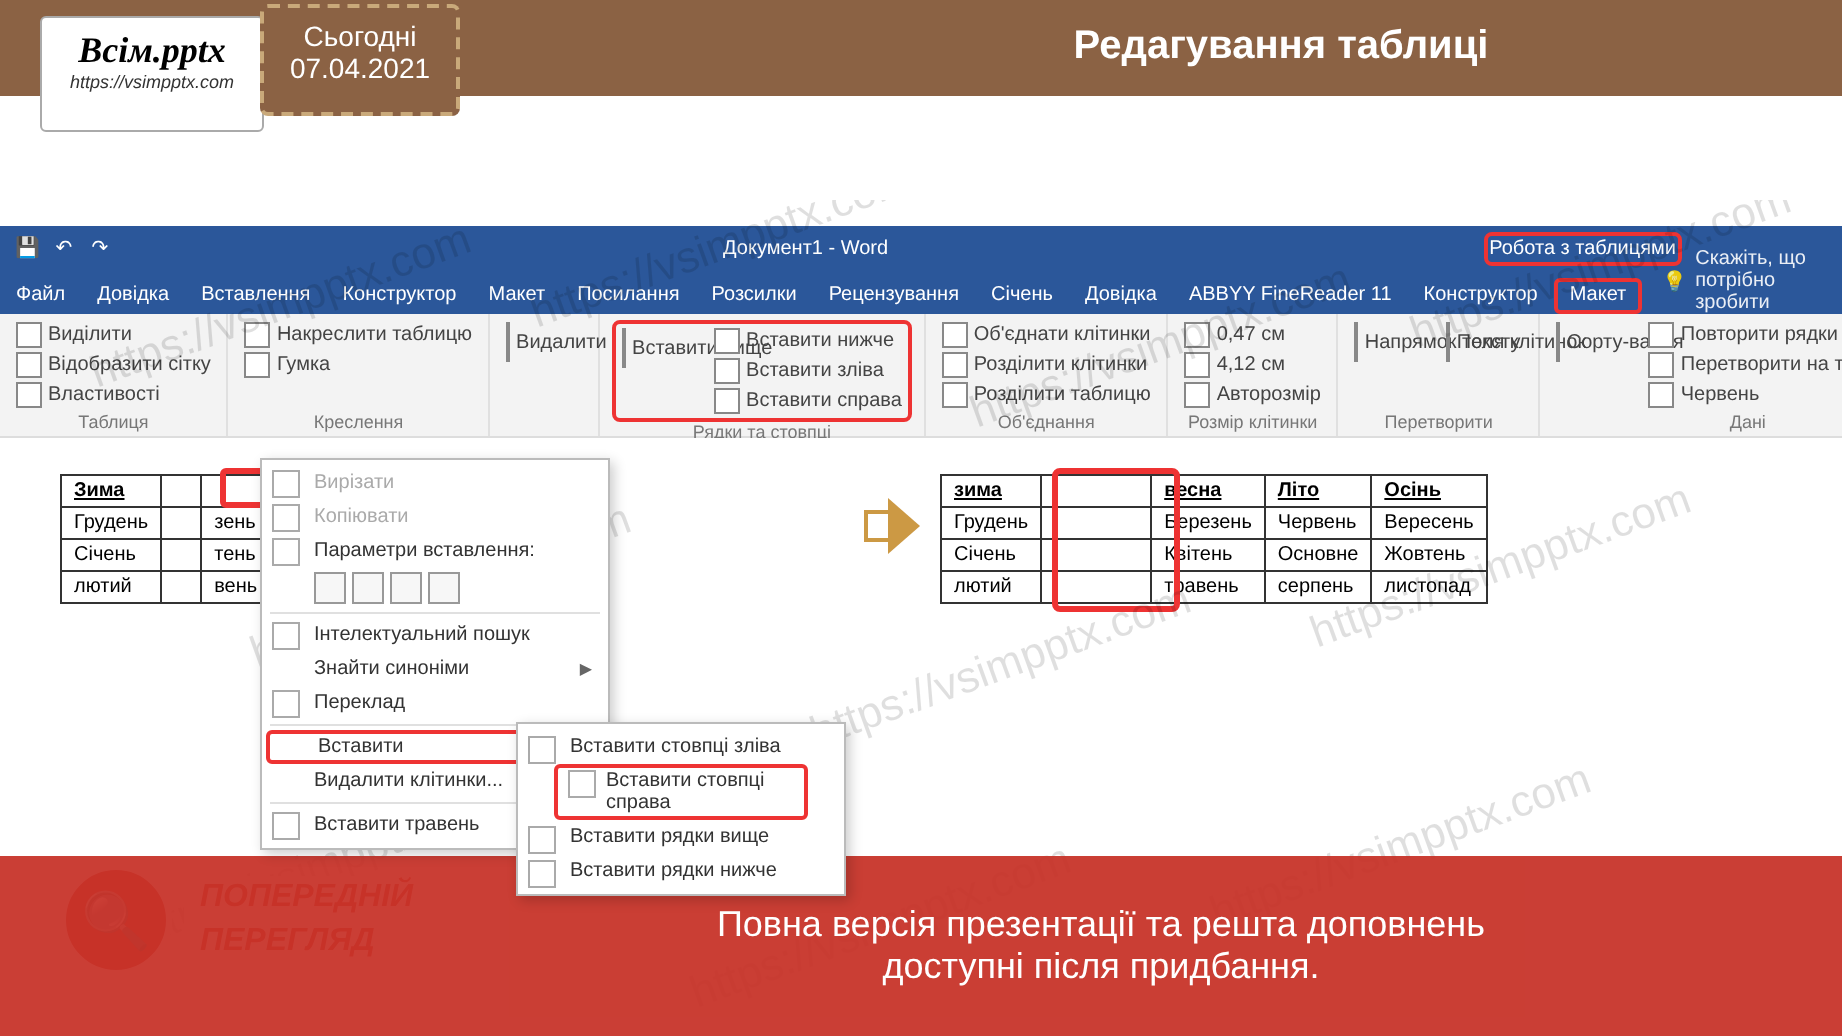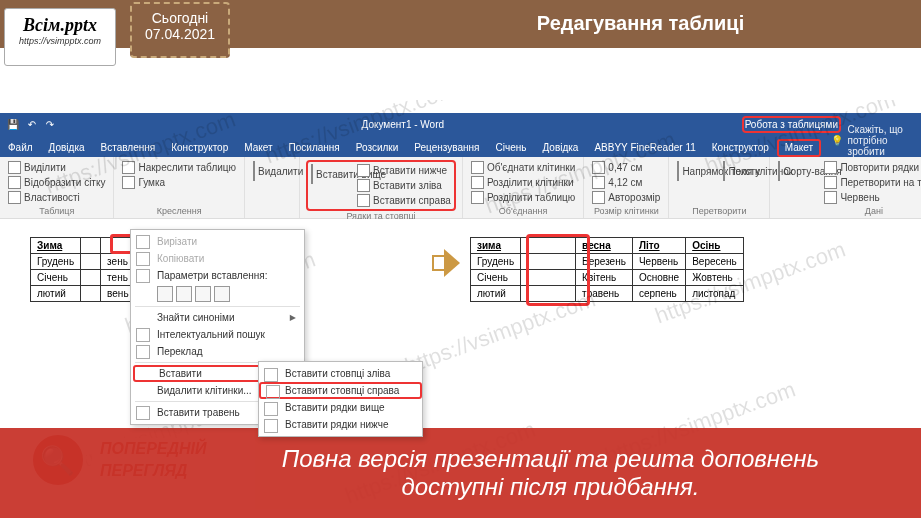--- a/index.html
+++ b/index.html
@@ -1,21 +1,21 @@
 <!DOCTYPE html>
 <html><head>
 <meta charset="utf-8">
 <style>
 * { margin: 0; padding: 0; box-sizing: border-box; font-family: "Segoe UI", Arial, sans-serif; }
 body { width: 921px; height: 518px; background: #fff; position: relative; overflow: hidden; }
 
 
 .slide-head { position: absolute; top: 0; left: 0; right: 0; height: 78px; background: #8b6244; }
 .slide-head .white-strip { position: absolute; top: 48px; left: 0; right: 0; height: 30px; background: #fff; }
-.logo { position: absolute; left: 4px; top: 8px; width: 112px; height: 58px; background: #fff; border: 1px solid #aaa; border-radius: 3px; font-style: italic; text-align: center; padding-top: 6px; }
+.logo { position: absolute; left: 20px; top: 8px; width: 112px; height: 58px; background: #fff; border: 1px solid #aaa; border-radius: 3px; font-style: italic; text-align: center; padding-top: 6px; }
 .logo .l1 { font-size: 18px; font-weight: bold; font-family: Georgia, serif; }
 .logo .l2 { font-size: 9px; color: #333; }
 .date-badge { position: absolute; left: 130px; top: 2px; width: 100px; height: 56px; background: #8b6244; border: 2px dashed #c9a97a; border-radius: 4px; color: #fff; text-align: center; padding-top: 6px; font-size: 14px; }
 .slide-title { position: absolute; left: 380px; right: 20px; top: 12px; color: #fff; font-size: 20px; font-weight: bold; text-align: center; }
 
 
 .word { position: absolute; top: 113px; left: 0; right: 0; height: 300px; }
 .titlebar { background: #2b579a; color: #fff; height: 22px; display: flex; align-items: center; font-size: 10px; }
 .qat { display: flex; gap: 6px; padding: 0 8px; }
 .qat span { width: 12px; height: 12px; display: inline-flex; align-items: center; justify-content: center; font-size: 10px; }
@@ -54,40 +54,40 @@
 .ctx .mi.dis { color: #aaa; text-align: right; }
 .ctx .mi .arr { font-size: 8px; color: #666; }
 .ctx .sep { height: 1px; background: #e0e0e0; margin: 2px 4px; }
 .ctx .mi.hl { border: 2px solid #e33; border-radius: 3px; margin: 0 2px; padding: 1px 6px 1px 24px; }
 .ctx .paste-opts { padding: 2px 8px 2px 26px; display: flex; gap: 3px; }
 .ctx .paste-opts span { width: 16px; height: 16px; border: 1px solid #999; background: #f7f7f7; }
 
 .sub { position: absolute; left: 258px; top: 142px; width: 165px; background: #fff; border: 1px solid #bbb; box-shadow: 2px 2px 6px rgba(0,0,0,.2); font-size: 10px; padding: 3px 0; z-index: 6; }
 .sub .mi { padding: 3px 8px 3px 26px; position: relative; color: #333; }
 .sub .mi .mic { position: absolute; left: 5px; width: 14px; height: 14px; border: 1px solid #aaa; }
-.sub .mi.hl { border: 2px solid #e33; border-radius: 3px; margin: 0 0; padding: 1px 6px 1px 24px; }
+.sub .mi.hl { border: 2px solid #e33; border-radius: 3px; margin: 0 18px; padding: 1px 6px 1px 24px; }
 
 
 .arrow-shape { position: absolute; left: 432px; top: 28px; width: 30px; height: 28px; }
 .arrow-shape::before { content: ""; position: absolute; left: 0; top: 8px; width: 14px; height: 12px; border: 2px solid #c94; background: #fff; }
 .arrow-shape::after { content: ""; position: absolute; left: 12px; top: 2px; border-left: 16px solid #c94; border-top: 14px solid transparent; border-bottom: 14px solid transparent; }
 
 .right-tbl { position: absolute; left: 470px; top: 18px; }
 .right-tbl .ins-hl { position: absolute; left: 56px; top: -3px; width: 64px; height: 72px; border: 3px solid #e33; border-radius: 4px; }
 
 
 .wm { position: absolute; top: 100px; left: 0; right: 0; bottom: 0; pointer-events: none; overflow: hidden; opacity: .12; }
 .wm span { position: absolute; font-size: 22px; color: #000; transform: rotate(-20deg); white-space: nowrap; }
 
 
 .overlay { position: absolute; left: 0; right: 0; bottom: 0; height: 90px; background: #c73228; opacity: .94; color: #fff; display: flex; align-items: center; }
 .badge { position: absolute; left: 30px; bottom: 30px; display: flex; align-items: center; gap: 6px; }
 .badge .mag { width: 56px; height: 56px; border-radius: 50%; background: #c73228; border: 3px solid #fff; display: flex; align-items: center; justify-content: center; font-size: 28px; }
 .badge .bt { background: #fff; color: #c73228; font-weight: 900; font-size: 16px; line-height: 16px; padding: 3px 8px; font-style: italic; }
-.overlay .msg { flex: 1; text-align: center; font-style: italic; font-size: 24px; padding: 0 40px 0 220px; }
+.overlay .msg { flex: 1; text-align: center; font-size: 18px; padding: 0 40px 0 220px; }
 
 </style>
 </head>
 <body>
 
 <div class="slide-head">
   <div class="white-strip"></div>
   <div class="logo">
     <div class="l1">Всім.pptx</div>
     <div class="l2">https://vsimpptx.com</div>
@@ -328,26 +328,26 @@
           <span>Параметри вставлення:</span>
         </div>
       <div class="paste-opts">
         <span></span>
         <span></span>
         <span></span>
         <span></span>
       </div>
       <div class="sep"></div>
       <div class="mi">
+          <span class="mic"></span>
+          <span>Інтелектуальний пошук</span>
+        </div>
+      <div class="mi">
           <span>Знайти синоніми</span>
           <span class="arr">▶</span>
-        </div>
-      <div class="mi">
-          <span class="mic"></span>
-          <span>Інтелектуальний пошук</span>
         </div>
       <div class="mi">
           <span class="mic"></span>
           <span>Переклад</span>
         </div>
       <div class="sep"></div>
       <div class="mi hl">
           <span>Вставити</span>
           <span class="arr">▶</span>
         </div>

